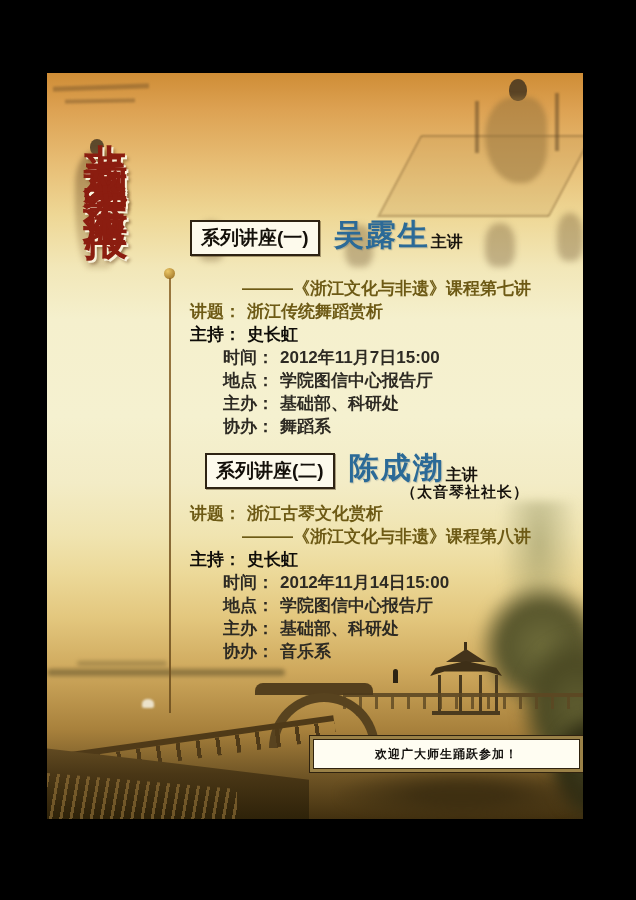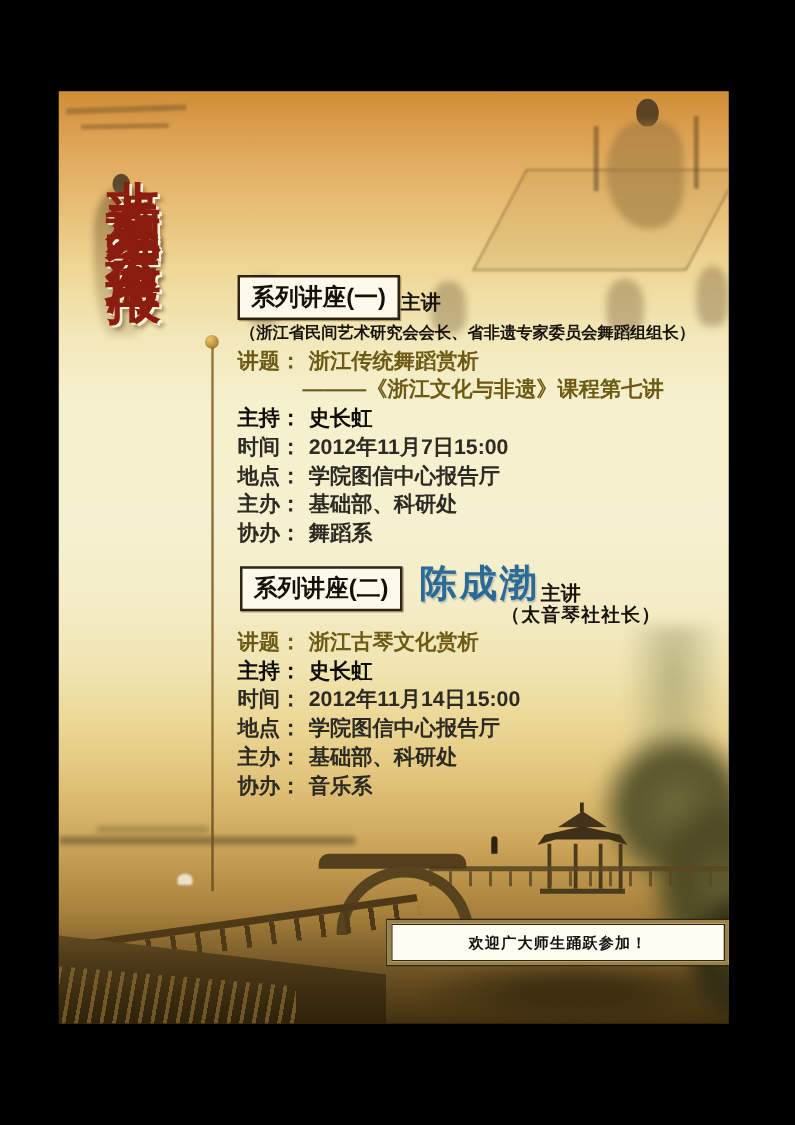--- a/index.html
+++ b/index.html
@@ -41,21 +41,21 @@
     text-shadow:1px 1px 1px rgba(40,70,100,.25);}
   .role{font-size:16px;font-weight:700;color:#17130d;margin-left:1px;margin-top:12px;white-space:nowrap;}
   .credential{position:absolute;font-size:13px;font-weight:700;color:#17130d;white-space:nowrap;}
   .credential2{position:absolute;font-size:15px;font-weight:700;color:#17130d;white-space:nowrap;letter-spacing:1px;}
   .details{position:absolute;left:143px;display:flex;flex-direction:column;gap:5px;
     font-size:17px;font-weight:700;white-space:nowrap;}
   .d-row{height:18px;line-height:18px;}
   .d-row .val{margin-left:6px;}
   .c-topic{color:#6d5a15;}
   .c-host{color:#0f0d09;}
-  .c-info{color:#2d2a23;}
+  .c-info{color:#2d2a23;margin-left:33px;}
   .d-sub{padding-left:52px;}
 
   
   .shore{position:absolute;background:#7a6636;filter:blur(2px);opacity:.75;border-radius:4px;}
   .tree-blob{position:absolute;border-radius:50%;filter:blur(6px);}
   .tree-tall{position:absolute;width:80px;height:170px;filter:blur(5px);opacity:.55;
     background:radial-gradient(ellipse at 50% 25%, #8f8e5c 0%, rgba(143,142,92,0) 70%);}
   .pavilion-roof2{position:absolute;left:399px;top:576px;width:40px;height:13px;background:#43331b;
     clip-path:polygon(50% 0,100% 100%,0 100%);filter:blur(.5px);}
   .pavilion-roof1{position:absolute;left:383px;top:588px;width:72px;height:15px;background:#3e2f17;
@@ -141,41 +141,42 @@
       <div class="pier-planks"></div>
       <div class="water-refl"></div>
     </div>
 
     <div class="v-title">非遗系列学术讲座海报</div>
     <div class="bead"></div>
     <div class="fish-line"></div>
 
     <div class="sec-row" style="left:143px;top:147px;">
       <div class="series-box">系列讲座(一)</div>
+      <div class="speaker">吴露生</div>
       <div class="role">主讲</div>
     </div>
-    <div class="credential" style="left:145px;top:184px;">（浙江省民间艺术研究会会长、省非遗专家委员会舞蹈组组长）</div>
     <div class="details" style="top:207px;">
+      <div class="d-row c-topic d-sub">———《浙江文化与非遗》课程第七讲</div>
       <div class="d-row c-topic"><span>讲题：</span><span class="val">浙江传统舞蹈赏析</span></div>
-      <div class="d-row c-topic d-sub">———《浙江文化与非遗》课程第七讲</div>
       <div class="d-row c-host"><span>主持：</span><span class="val">史长虹</span></div>
       <div class="d-row c-info"><span>时间：</span><span class="val">2012年11月7日15:00</span></div>
       <div class="d-row c-info"><span>地点：</span><span class="val">学院图信中心报告厅</span></div>
       <div class="d-row c-info"><span>主办：</span><span class="val">基础部、科研处</span></div>
       <div class="d-row c-info"><span>协办：</span><span class="val">舞蹈系</span></div>
     </div>
 
-    <div class="sec-row" style="left:145px;top:380px;justify-content:center;">
+    <div class="sec-row" style="left:158px;top:380px;justify-content:center;">
       <div class="series-box">系列讲座(二)</div>
       <div class="speaker">陈成渤</div>
       <div class="role">主讲</div>
     </div>
     <div class="credential2" style="left:320px;top:410px;margin-left:34px;">（太音琴社社长）</div>
     <div class="details" style="top:432px;">
       <div class="d-row c-topic"><span>讲题：</span><span class="val">浙江古琴文化赏析</span></div>
+      <div class="d-row c-topic d-sub">———《浙江文化与非遗》课程第八讲</div>
       <div class="d-row c-host"><span>主持：</span><span class="val">史长虹</span></div>
       <div class="d-row c-info"><span>时间：</span><span class="val">2012年11月14日15:00</span></div>
       <div class="d-row c-info"><span>地点：</span><span class="val">学院图信中心报告厅</span></div>
       <div class="d-row c-info"><span>主办：</span><span class="val">基础部、科研处</span></div>
       <div class="d-row c-info"><span>协办：</span><span class="val">音乐系</span></div>
     </div>
 
     <div class="banner">
       <span class="banner-text">欢迎广大师生踊跃参加！</span>
     </div>

